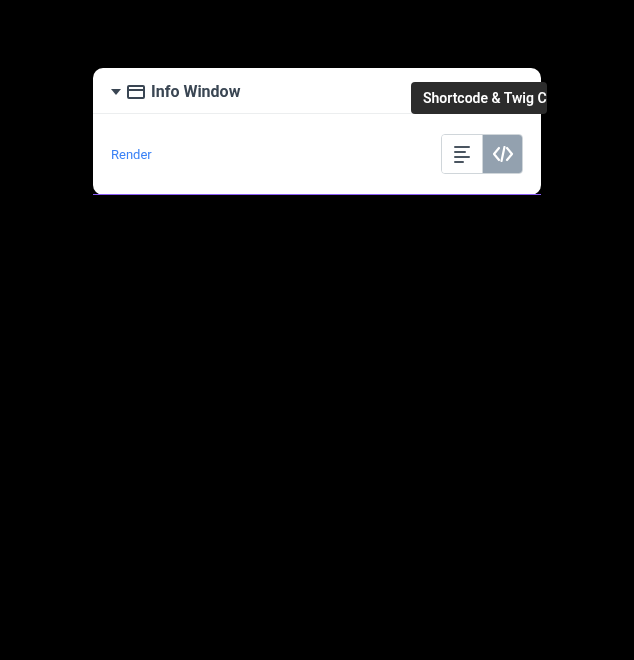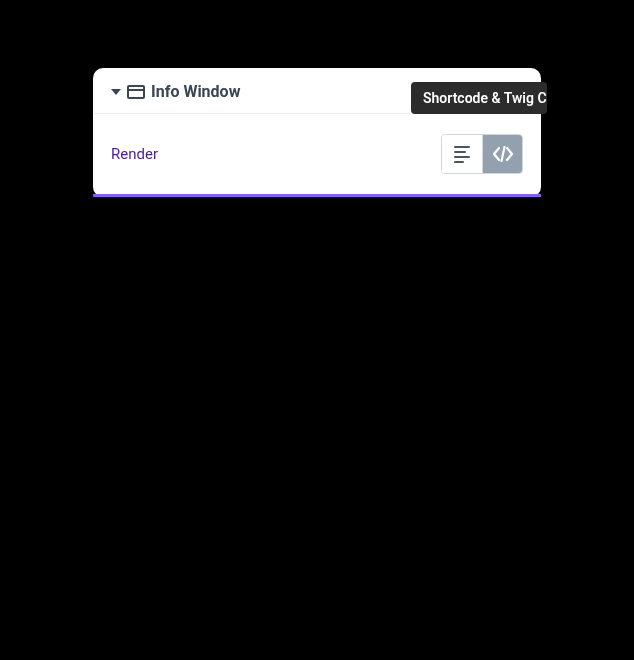--- a/index.html
+++ b/index.html
@@ -58,27 +58,27 @@
     .panel-title {
       font-size: 16px;
       font-weight: 700;
       color: #3a4653;
     }
     .render-row {
       display: flex;
       align-items: center;
       justify-content: space-between;
       padding: 20px 18px;
-      border-bottom: 3px solid #8b5cf6;
+      border-bottom: 1px solid #8b5cf6;
       position: relative;
       gap: 16px;
     }
     .render-label {
-      font-size: 15px;
-      color: #4c1d95;
+      font-size: 13px;
+      color: #3b82f6;
     }
     .button-group {
       display: flex;
       border: 1px solid #d0d6da;
       border-radius: 4px;
       overflow: hidden;
     }
     .toggle-button {
       width: 40px;
       height: 38px;

